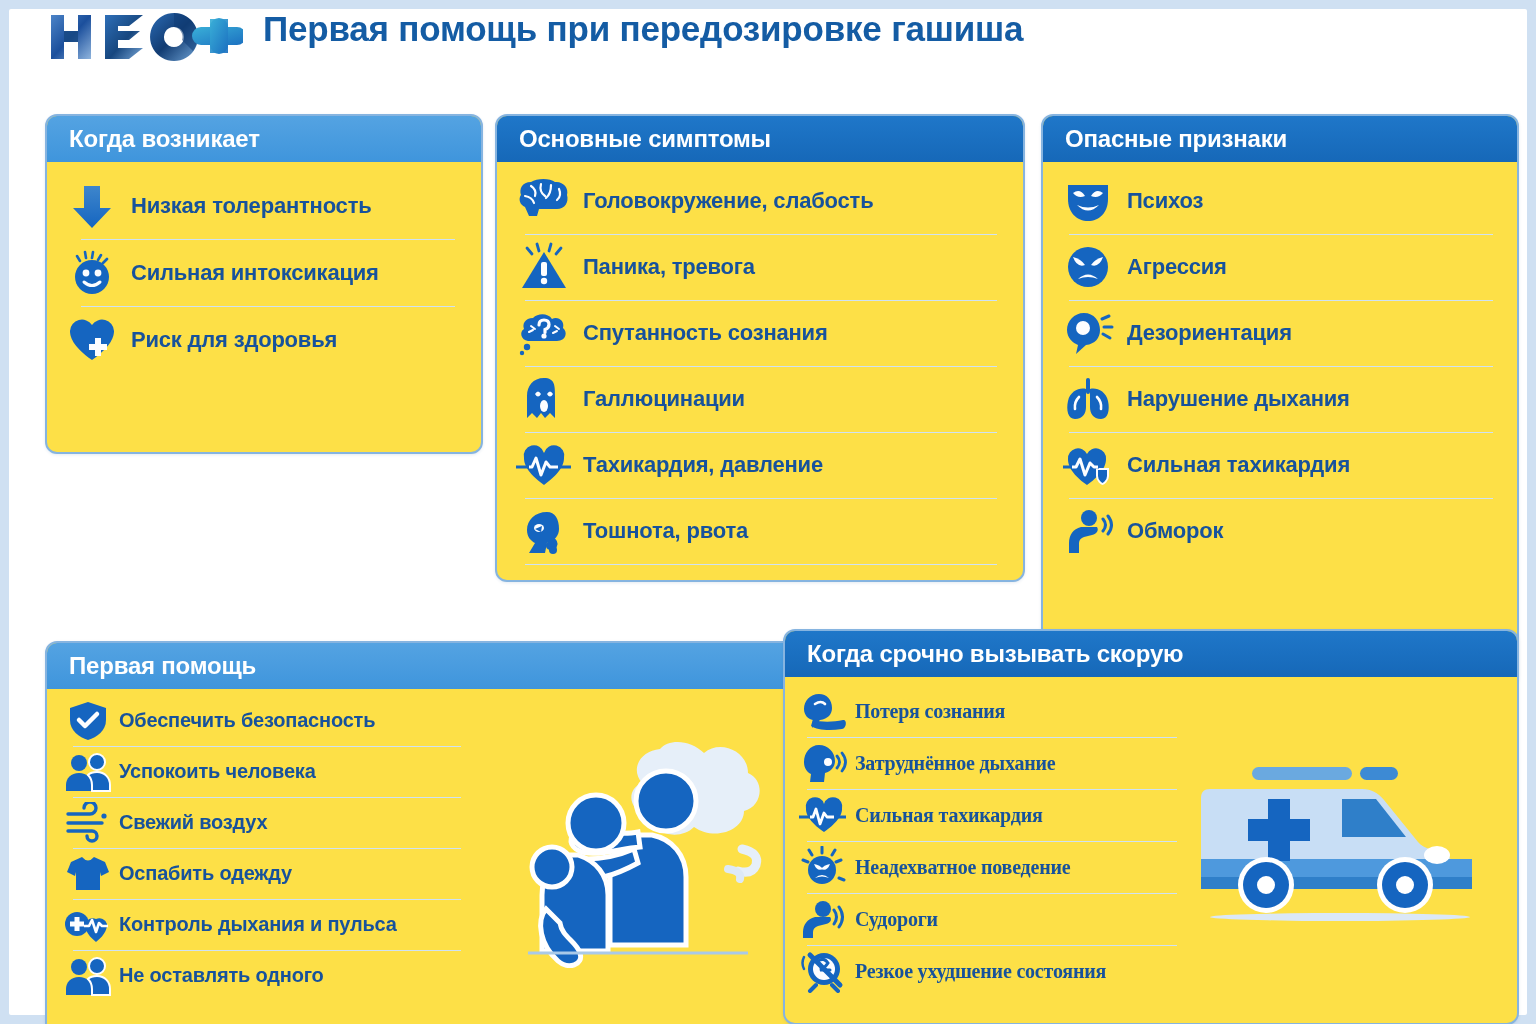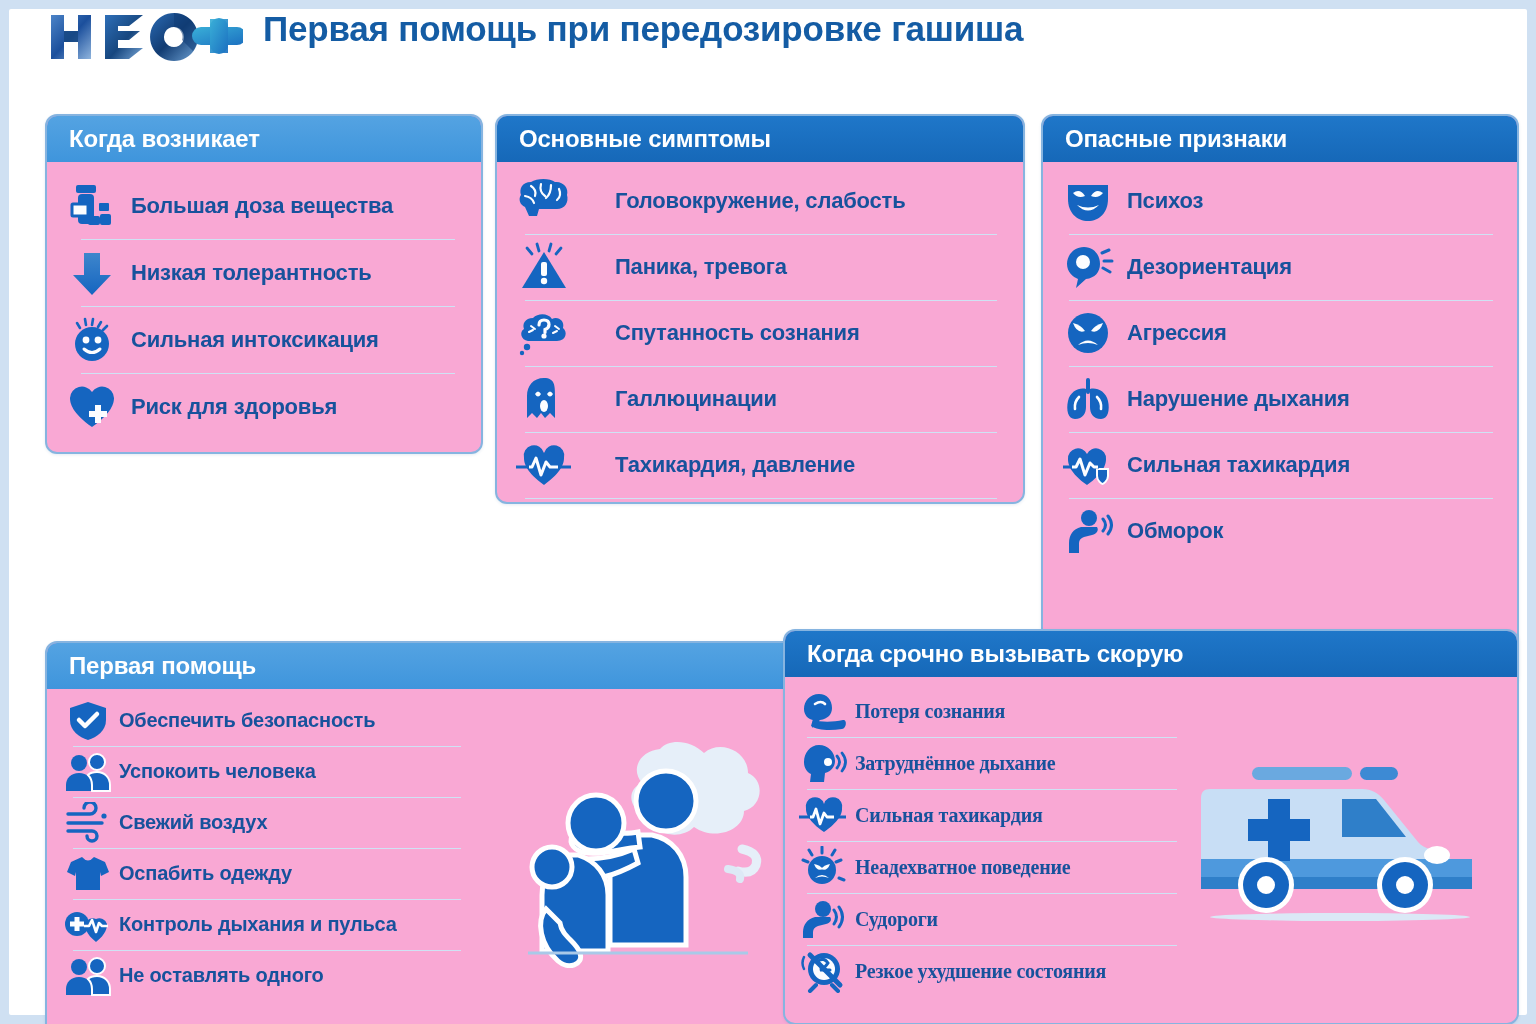--- a/index.html
+++ b/index.html
@@ -46,21 +46,21 @@
     font-size: 35px;
     font-weight: bold;
     color: #145ca4;
     letter-spacing: -0.2px;
     white-space: nowrap;
   }
 
   
   .card {
     position: absolute;
-    background: #f9a8d4;
+    background: #fde047;
     border: 2px solid #86b4e0;
     border-radius: 12px;
     overflow: hidden;
     box-shadow: 0 1px 3px rgba(40,90,150,0.12);
   }
 
   .card-head {
     height: 46px;
     display: flex;
     align-items: center;
@@ -109,34 +109,34 @@
   .row-label {
     font-size: 21px;
     font-weight: bold;
     color: #17529c;
     letter-spacing: -0.2px;
     white-space: nowrap;
   }
 
   
   #card-when     { left: 36px;   top: 105px; width: 438px; height: 340px; }
-  #card-symptoms { left: 486px;  top: 105px; width: 530px; height: 390px; }
+  #card-symptoms { left: 486px;  top: 105px; width: 530px; height: 468px; }
   #card-danger   { left: 1032px; top: 105px; width: 478px; height: 573px; }
   #card-firstaid { left: 36px;   top: 584px; width: 874px; height: 418px; margin-top: 48px; }
   #card-call     { left: 774px;  top: 584px; width: 736px; height: 396px; margin-top: 36px; }
 
   #card-when  .row { height: 67px; }
   #card-when  .row-icon { width: 58px; height: 58px; margin-right: 10px; }
   #card-when  .row-label { font-size: 22px; }
   #card-when  .row + .row::before { left: 18px; right: 10px; }
 
   #card-symptoms .card-body { padding: 6px 18px 6px 16px; }
   #card-symptoms .row { height: 66px; }
   #card-symptoms .row-icon { width: 62px; height: 60px; margin-right: 8px; }
-  #card-symptoms .row-label { font-size: 22px; margin-left: 32px; }
+  #card-symptoms .row-label { font-size: 22px; }
   #card-symptoms .row + .row::before { left: 12px; right: 8px; }
   #card-symptoms .card-body::after {
     content: "";
     display: block;
     height: 1px;
     background: #cfe2f4;
     margin: 0 8px 0 12px;
   }
 
   #card-danger .card-body { padding: 6px 16px 6px 14px; }
@@ -223,33 +223,20 @@
       <path d="M163 10 h18 v34 h-18 Z" fill="url(#gP)" opacity="0.92" rx="8"></path>
       <rect x="163" y="9" width="18" height="36" rx="9" fill="url(#gP)"></rect>
     </svg>
     <div class="page-title">Первая помощь при передозировке гашиша</div>
   </div>
 
   <div class="card" id="card-when">
     <div class="card-head head-light">Когда возникает</div>
     <div class="card-body">
 
-      <div class="row">
-        <span class="row-icon">
-          <svg width="52" height="52" viewBox="0 0 52 52" fill="#1565c0">
-            <rect x="10" y="5" width="20" height="8" rx="2"></rect>
-            <rect x="12" y="14" width="16" height="30" rx="4"></rect>
-            <rect x="6" y="24" width="16" height="12" rx="1" fill="#fcfdff" stroke="#1565c0" stroke-width="3"></rect>
-            <rect x="33" y="23" width="10" height="8" rx="1"></rect>
-            <rect x="22" y="36" width="12" height="9" rx="2"></rect>
-            <rect x="34" y="34" width="11" height="11" rx="2"></rect>
-          </svg>
-        </span>
-        <span class="row-label">Большая доза вещества</span>
-      </div>
 
       <div class="row">
         <span class="row-icon">
           <svg width="52" height="52" viewBox="0 0 52 52">
             <defs>
                 <linearGradient id="arrG" x1="0" y1="0" x2="0" y2="1">
                   <stop offset="0" stop-color="#3e86cc"></stop>
                   <stop offset="1" stop-color="#1565c0"></stop>
                 </linearGradient>
               </defs>
@@ -377,38 +364,38 @@
             <path d="M41 16 q-7 -5 -12 3 q7 3 12 -3 Z" fill="#fcfdff"></path>
             <path d="M15 28 q11 11 22 0 q-11 5 -22 0 Z" fill="#fcfdff"></path>
           </svg>
         </span>
         <span class="row-label">Психоз</span>
       </div>
 
       <div class="row">
         <span class="row-icon">
           <svg width="52" height="48" viewBox="0 0 52 48" fill="#1565c0">
-            <path d="M22 4 C12 4 5 12 5 21 c0 8 6 13 11 15 l-2 9 l10 -9 c9 -1 14 -7 14 -15 C38 12 32 4 22 4 Z"></path>
-            <circle cx="21" cy="19" r="7" fill="#fcfdff"></circle>
-            <path d="M40 10 l7 -3 M42 18 l8 0 M41 25 l7 4" stroke="#1565c0" stroke-width="3" stroke-linecap="round" fill="none"></path>
-          </svg>
-        </span>
-        <span class="row-label">Дезориентация</span>
-      </div>
-
-      <div class="row">
-        <span class="row-icon">
-          <svg width="52" height="48" viewBox="0 0 52 48" fill="#1565c0">
             <circle cx="26" cy="24" r="20"></circle>
             <path d="M11 14 q8 2 12 8 q-8 3 -12 -8 Z" fill="#fcfdff"></path>
             <path d="M41 14 q-8 2 -12 8 q8 3 12 -8 Z" fill="#fcfdff"></path>
             <path d="M16 36 q10 -9 20 0 q-10 -4 -20 0 Z" fill="#fcfdff"></path>
           </svg>
         </span>
         <span class="row-label">Агрессия</span>
+      </div>
+
+      <div class="row">
+        <span class="row-icon">
+          <svg width="52" height="48" viewBox="0 0 52 48" fill="#1565c0">
+            <path d="M22 4 C12 4 5 12 5 21 c0 8 6 13 11 15 l-2 9 l10 -9 c9 -1 14 -7 14 -15 C38 12 32 4 22 4 Z"></path>
+            <circle cx="21" cy="19" r="7" fill="#fcfdff"></circle>
+            <path d="M40 10 l7 -3 M42 18 l8 0 M41 25 l7 4" stroke="#1565c0" stroke-width="3" stroke-linecap="round" fill="none"></path>
+          </svg>
+        </span>
+        <span class="row-label">Дезориентация</span>
       </div>
 
       <div class="row">
         <span class="row-icon">
           <svg width="52" height="48" viewBox="0 0 52 48" fill="#1565c0">
             <rect x="24" y="3" width="4" height="16" rx="2"></rect>
             <path d="M24 14 C18 12 8 16 6 26 C4 35 6 44 13 44 c8 0 11 -6 11 -12 Z"></path>
             <path d="M28 14 C34 12 44 16 46 26 C48 35 46 44 39 44 c-8 0 -11 -6 -11 -12 Z"></path>
             <path d="M17 22 q-5 5 -4 12 M35 22 q5 5 4 12" stroke="#fcfdff" stroke-width="2.6" fill="none" stroke-linecap="round"></path>
           </svg>

